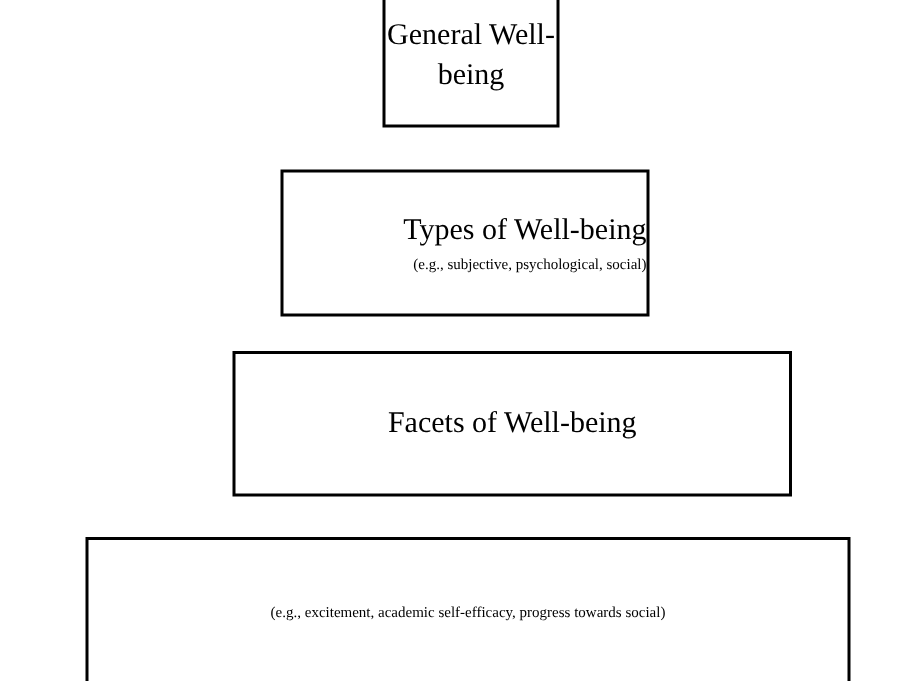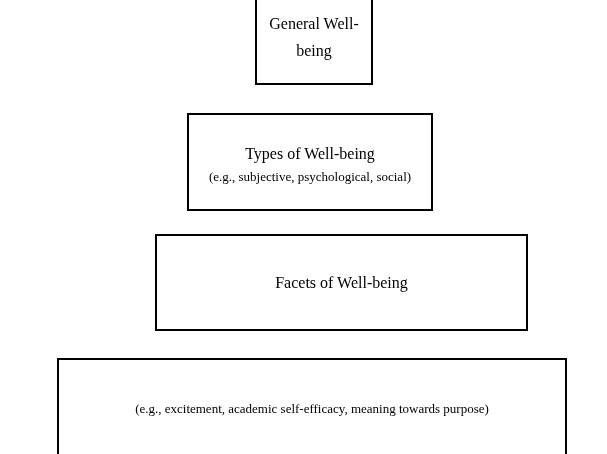--- a/index.html
+++ b/index.html
@@ -21,36 +21,36 @@
     box-sizing: border-box;
     border: 2px solid #000000;
     background: #ffffff;
     display: flex;
     flex-direction: column;
     justify-content: center;
     align-items: center;
     text-align: center;
   }
   .level-title {
-    font-size: 16px;
+    font-size: 20px;
     line-height: 27px;
     white-space: normal;
   }
   .level-subtitle {
-    font-size: 13px;
+    font-size: 10px;
     line-height: 17px;
     margin-top: 1px;
     white-space: nowrap;
   }
   
   .box-general {
     left: 255px; top: -12px; width: 118px; height: 97px; 
   }
   .box-types {
-    left: 187px; top: 113px; width: 246px; height: 98px;
+    left: 187px; top: 113px; width: 246px; height: 98px; align-items: flex-end;
   }
   .box-facets {
     left: 123px; top: 234px; width: 373px; height: 97px; margin-left: 32px;
   }
   .box-nuances {
     left: 57px; top: 358px; width: 510px; height: 100px; 
   }
 </style>
 </head>
 <body>
@@ -64,16 +64,16 @@
   <div class="level-box box-types">
     <div class="level-title">Types of Well-being</div>
     <div class="level-subtitle">(e.g., subjective, psychological, social)</div>
   </div>
 
   <div class="level-box box-facets">
     <div class="level-title">Facets of Well-being</div>
   </div>
 
   <div class="level-box box-nuances">
-    <div class="level-subtitle">(e.g., excitement, academic self-efficacy, meaning towards purpose)</div>
+    <div class="level-subtitle">(e.g., excitement, academic self-efficacy, progress towards social)</div>
   </div>
 
 </div>
 
 </body></html>

